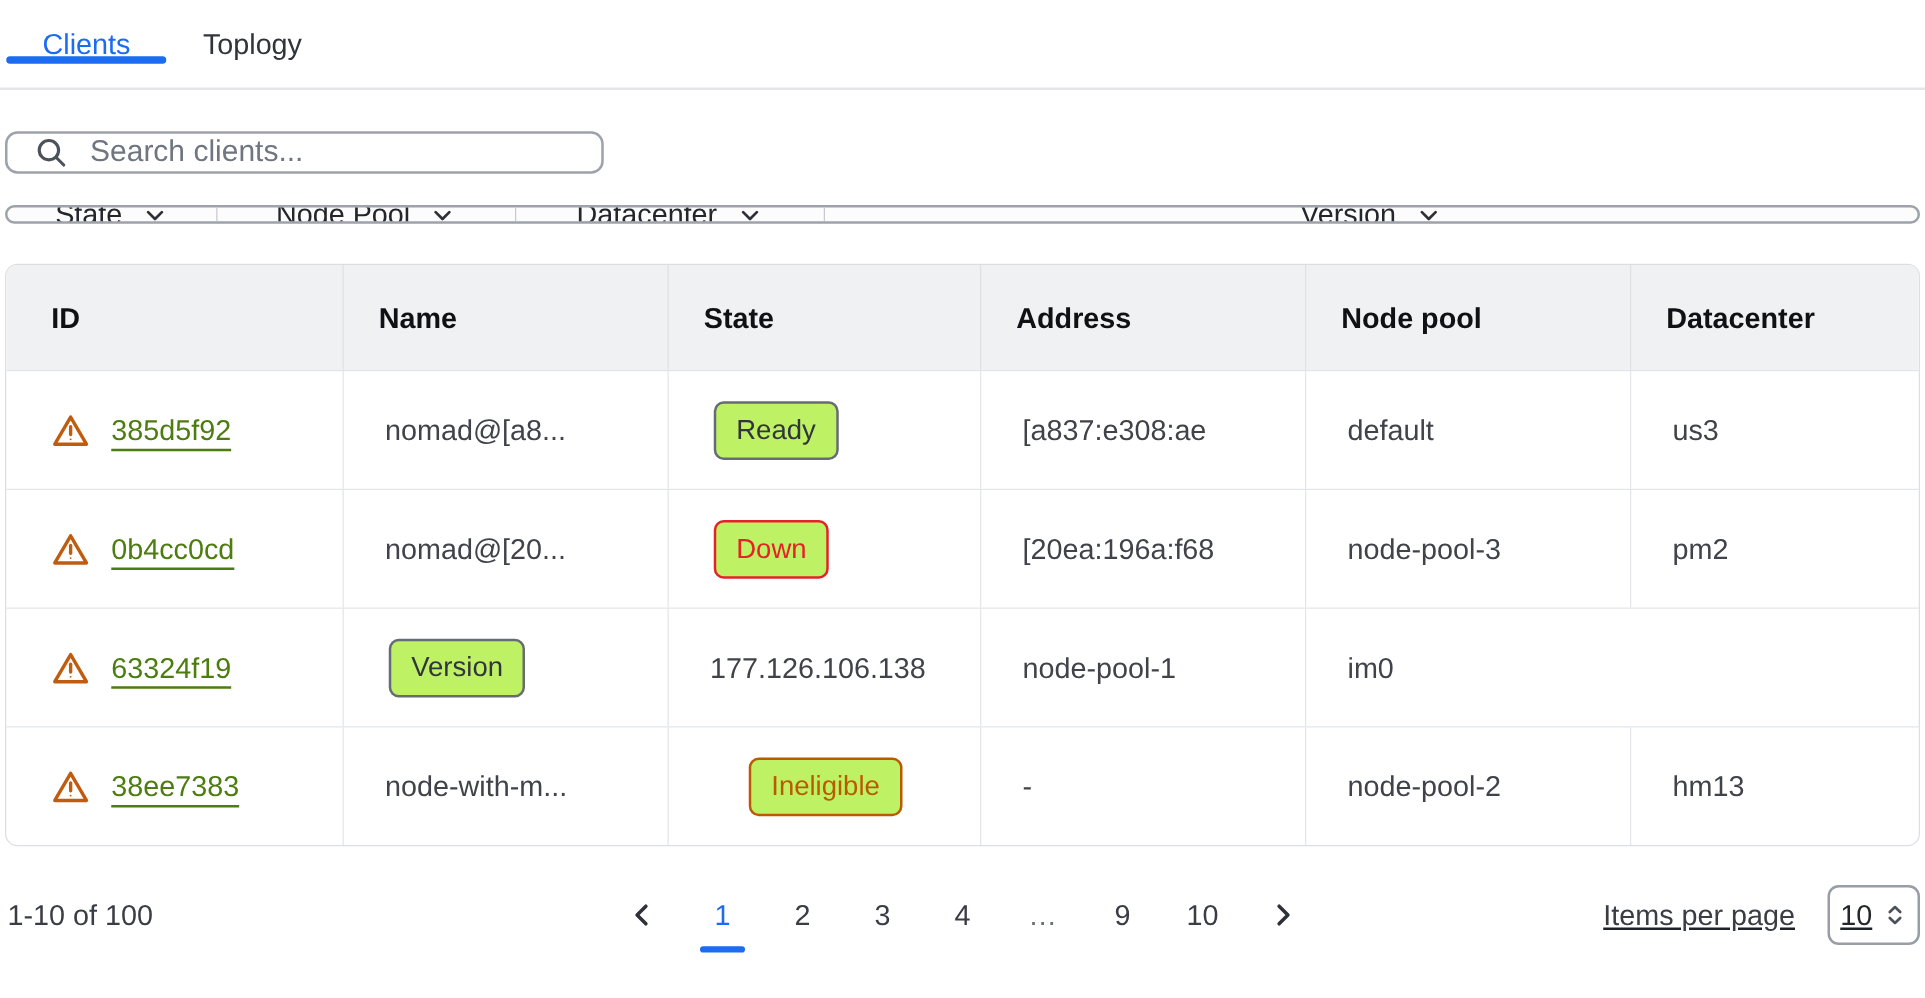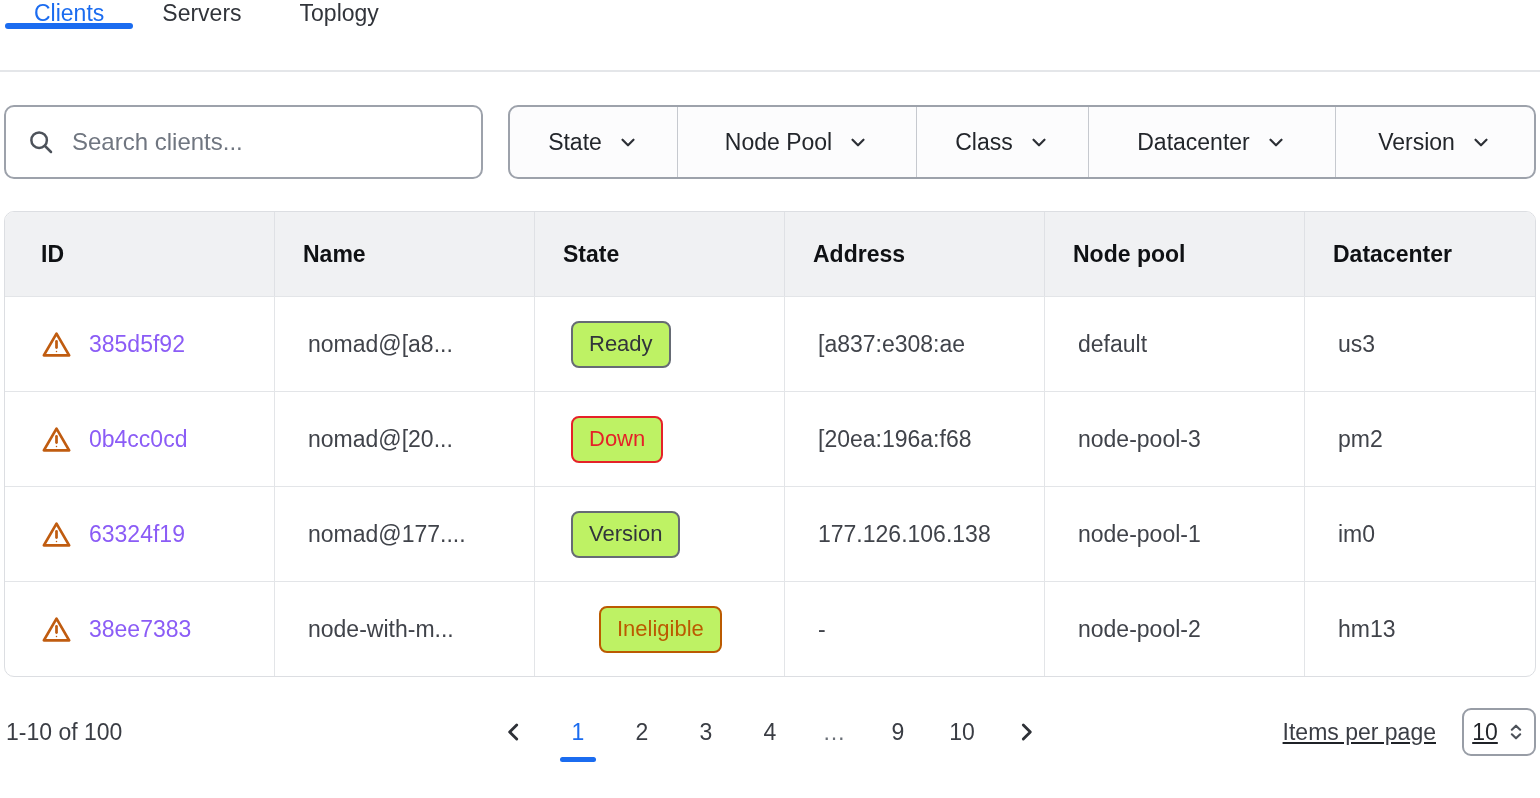--- a/index.html
+++ b/index.html
@@ -1,30 +1,30 @@
 <!DOCTYPE html>
 <html><head>
 <meta charset="utf-8">
 <style>
   * { box-sizing: border-box; margin: 0; padding: 0; }
   html, body { width: 1540px; height: 798px; background: #ffffff;
     font-family: "Liberation Sans", sans-serif; color: #1f2227; overflow: hidden; }
 
   
-  .tabbar { display: flex; align-items: flex-start; height: 72px;
+  .tabbar { display: flex; align-items: center; height: 72px;
     border-bottom: 2px solid #e4e6e9; padding-left: 5px; }
   .tab { position: relative; display: flex; align-items: center;
     padding: 0 29px; font-size: 23px; color: #31343a; cursor: pointer; }
   .tab.active { color: #1b6cf0; }
   .tab.active::after { content: ""; position: absolute; left: 0; right: 0;
     bottom: -2px; height: 6px; border-radius: 4px; background: #1b6cf0; }
 
   
   .controls { display: flex; align-items: stretch; gap: 25px;
-    margin: 33px 4px 0 4px; height: 74px; }
+    margin: 33px 4px 0 4px; height: 74px; flex-direction: column; }
   .searchbox { display: flex; align-items: center; gap: 16px; width: 479px;
     border: 2px solid #9da2ab; border-radius: 10px; padding: 0 20px;
     background: #fff; }
   .searchbox svg { flex: 0 0 auto; }
   .searchbox input { border: none; outline: none; flex: 1; font-size: 24px;
     font-family: "Liberation Sans", sans-serif; color: #31343a; background: transparent; }
   .searchbox input::placeholder { color: #707680; }
   .filtergroup { display: flex; flex: 1; border: 2px solid #9da2ab;
     border-radius: 10px; background: #fcfcfd; overflow: hidden; }
   .filterseg { display: flex; align-items: center; justify-content: center;
@@ -40,21 +40,21 @@
   .t-row { display: grid; grid-template-columns: 269px 260px 250px 260px 260px 1fr;
     height: 95px; align-items: center; }
   .t-row + .t-row { border-top: 1px solid #e3e5e8; }
   .t-head { background: #f0f1f3; font-weight: 700; color: #0f1114; height: 84px; }
   .t-cell { padding-left: 36px; font-size: 23px; height: 100%;
     display: flex; align-items: center; overflow: hidden; white-space: nowrap; }
   .t-cell + .t-cell { border-left: 1px solid #e3e5e8; }
   .t-head .t-cell + .t-cell { border-left: 1px solid #dfe1e5; padding-left: 28px; }
   .cell-muted { color: #40434a; padding-left: 33px; }
   .idwrap { display: flex; align-items: center; gap: 17px; }
-  .id-link { color: #8b5cf6; font-weight: 500; 
+  .id-link { color: #4d7c0f; font-weight: 500; text-decoration: underline;
     text-underline-offset: 7px; text-decoration-thickness: 2px; cursor: pointer; }
   .badge { display: inline-block; padding: 8px 16px 9px; border-radius: 8px;
     border: 2px solid #666b74; color: #32353b; font-size: 22px; background: #bef264; }
   .badge[data-variant="danger"] { border-color: #e52228; color: #e52228; }
   .badge[data-variant="warning"] { border-color: #bb5a00; color: #bb5a00; margin-left: 28px; }
 
   
   .pagerbar { position: relative; margin: 0 4px; height: 110px;
     display: flex; align-items: center; justify-content: space-between; }
   .range-label { font-size: 23px; color: #3a3d44; padding-left: 2px; }
@@ -78,23 +78,20 @@
   svg.icon { display: block; }
 </style>
 </head>
 <body>
 
 <div class="tabbar">
   <div class="tab active">
     <span>Clients</span>
   </div>
   <div class="tab">
-    <span>Servers</span>
-  </div>
-  <div class="tab">
     <span>Toplogy</span>
   </div>
 </div>
 
 <div class="controls">
   <div class="searchbox">
     <svg class="icon" width="30" height="30" viewBox="0 0 24 24" fill="none" stroke="#4d525a" stroke-width="2" stroke-linecap="round">
       <circle cx="10.5" cy="10.5" r="6.2"></circle>
         <line x1="15.2" y1="15.2" x2="20" y2="20"></line>
     </svg>
@@ -102,26 +99,20 @@
   </div>
   <div class="filtergroup">
     <div class="filterseg seg-state">
       <span>State</span>
       <svg class="icon" width="22" height="22" viewBox="0 0 24 24" fill="none" stroke="#2e3137" stroke-width="2.4" stroke-linecap="round" stroke-linejoin="round">
           <path d="M6 9.5 L12 15.5 L18 9.5"></path>
         </svg>
     </div>
     <div class="filterseg seg-nodepool">
       <span>Node Pool</span>
-      <svg class="icon" width="22" height="22" viewBox="0 0 24 24" fill="none" stroke="#2e3137" stroke-width="2.4" stroke-linecap="round" stroke-linejoin="round">
-          <path d="M6 9.5 L12 15.5 L18 9.5"></path>
-        </svg>
-    </div>
-    <div class="filterseg seg-class">
-      <span>Class</span>
       <svg class="icon" width="22" height="22" viewBox="0 0 24 24" fill="none" stroke="#2e3137" stroke-width="2.4" stroke-linecap="round" stroke-linejoin="round">
           <path d="M6 9.5 L12 15.5 L18 9.5"></path>
         </svg>
     </div>
     <div class="filterseg seg-datacenter">
       <span>Datacenter</span>
       <svg class="icon" width="22" height="22" viewBox="0 0 24 24" fill="none" stroke="#2e3137" stroke-width="2.4" stroke-linecap="round" stroke-linejoin="round">
           <path d="M6 9.5 L12 15.5 L18 9.5"></path>
         </svg>
     </div>
@@ -188,21 +179,20 @@
     <div class="t-cell">
       <span class="idwrap">
         <svg class="icon" width="31" height="31" viewBox="0 0 24 24" fill="none" stroke="#c05c10" stroke-width="2.1" stroke-linecap="round" stroke-linejoin="round">
           <path d="M12 3.6 L21.8 20.4 H2.2 Z"></path>
             <line x1="12" y1="9.6" x2="12" y2="14.4"></line>
             <circle cx="12" cy="17.4" r="0.6" fill="#c05c10" stroke="none"></circle>
         </svg>
         <span class="id-link">63324f19</span>
       </span>
     </div>
-    <div class="t-cell cell-muted">nomad@177....</div>
     <div class="t-cell">
         <span class="badge" data-variant="neutral">Version</span>
       </div>
     <div class="t-cell cell-muted">177.126.106.138</div>
     <div class="t-cell cell-muted">node-pool-1</div>
     <div class="t-cell cell-muted">im0</div>
   </div>
 
   <div class="t-row">
     <div class="t-cell">

